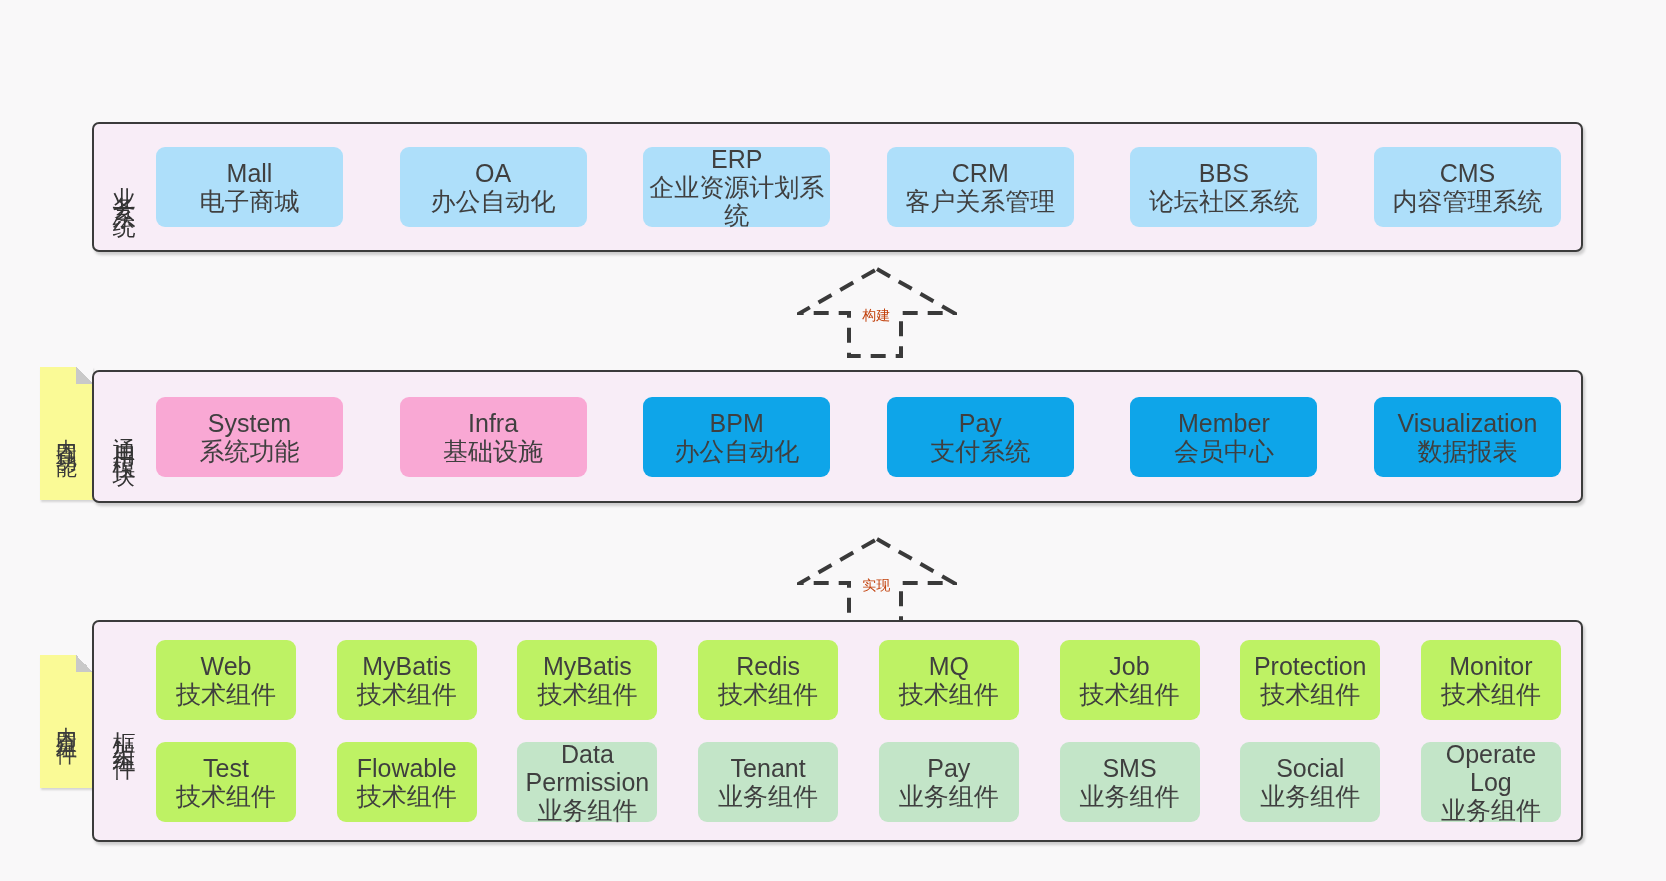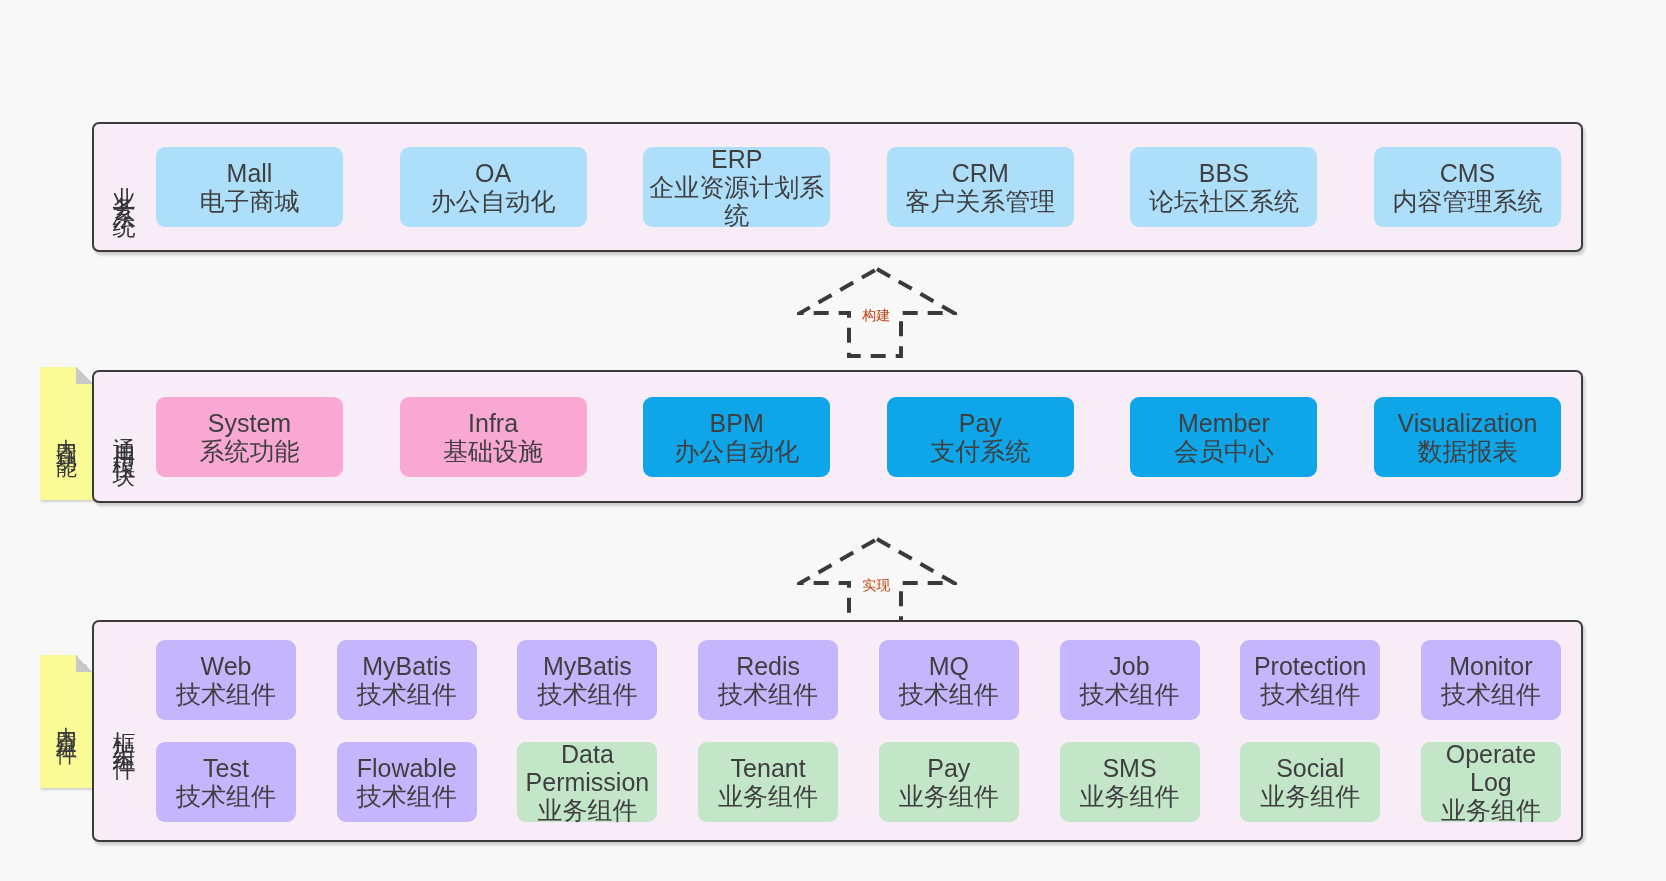--- a/index.html
+++ b/index.html
@@ -54,21 +54,21 @@
     font-size:25px; line-height:28px;
     color:#3f3f3f;
     padding:9px 4px;
   }
   .panel-0 .box, .panel-1 .box { width:187px; }
   .panel-2 .box { width:140px; }
 
   .c-blue        { background:#aedffa; }
   .c-red         { background:#f9a8d4;text-align:right; }
   .c-pink        { background:#0ea5e9; }
-  .c-green       { background:#c4b5fd; }
+  .c-green       { background:#bef264; }
   .c-green-light { background:#c3e5c8; }
 
   
   .arrow { position:absolute; width:160px; height:94px; }
   .arrow-1 { left:797px; top:266px; }
   .arrow-2 { left:797px; top:536px; }
   .arrow svg { position:absolute; inset:0; }
   .arrow-label {
     position:absolute; left:50%; top:40px; transform:translateX(-52%);
     background:#f9f8f9;

